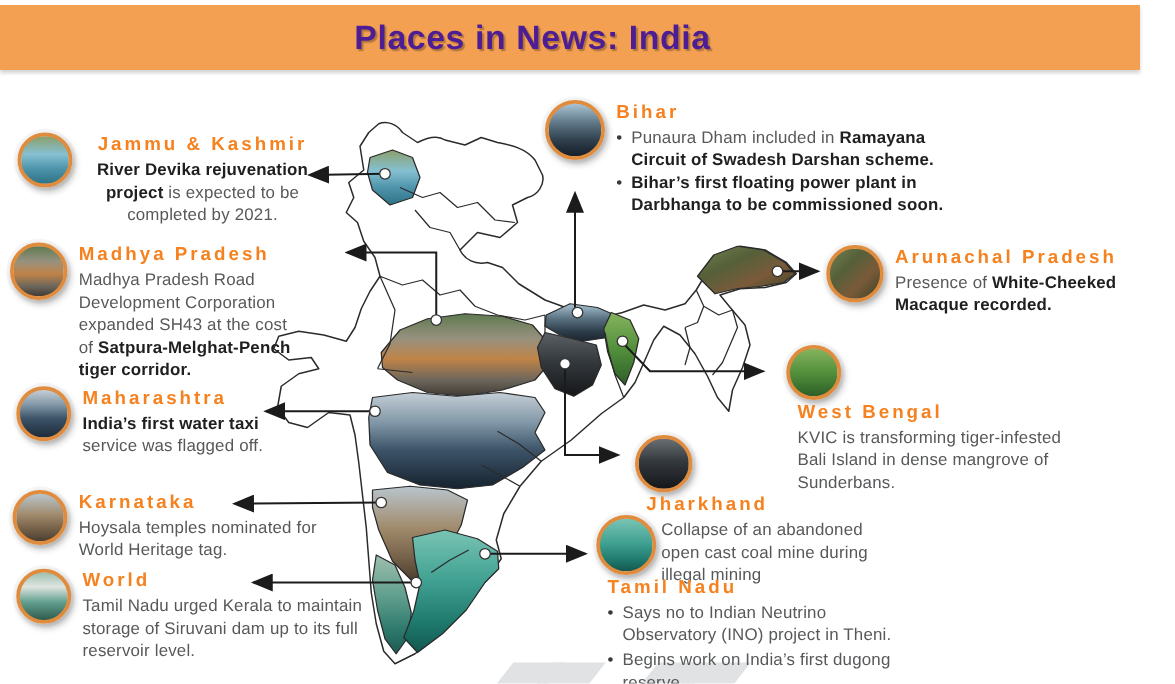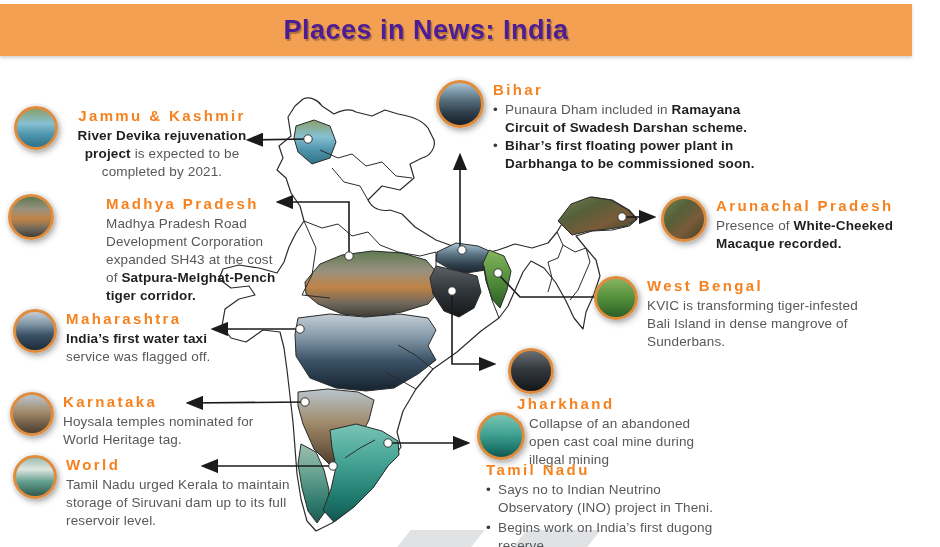--- a/index.html
+++ b/index.html
@@ -183,21 +183,21 @@
   </svg>
 
   <div class="callout" style="left:14px;top:106px;">
     <div class="picon ic-jk" style="width:38px;height:38px;"></div>
     <div class="ctext" style="width:190px;text-align:center;">
       <div class="ctitle">Jammu &amp; Kashmir</div>
       <p class="cbody"><span class="b">River Devika rejuvenation project</span><span> is expected to be completed by 2021.</span></p>
     </div>
   </div>
 
-  <div class="callout" style="left:8px;top:194px;gap:43px;">
+  <div class="callout" style="left:8px;top:194px;">
     <div class="picon ic-mp" style="width:40px;height:40px;"></div>
     <div class="ctext" style="width:182px;">
       <div class="ctitle">Madhya Pradesh</div>
       <p class="cbody"><span>Madhya Pradesh Road Development Corporation expanded SH43 at the cost of </span><span class="b">Satpura-Melghat-Pench tiger corridor.</span></p>
     </div>
   </div>
 
   <div class="callout" style="left:13px;top:309px;">
     <div class="picon ic-mh" style="width:38px;height:38px;"></div>
     <div class="ctext" style="width:172px;">
@@ -232,21 +232,21 @@
   </div>
 
   <div class="callout" style="left:661px;top:196px;">
     <div class="picon ic-ar" style="width:40px;height:40px;"></div>
     <div class="ctext" style="width:200px;">
       <div class="ctitle">Arunachal Pradesh</div>
       <p class="cbody"><span>Presence of </span><span class="b">White-Cheeked Macaque recorded.</span></p>
     </div>
   </div>
 
-  <div class="callout" style="left:594px;top:276px;">
+  <div class="callout" style="left:629px;top:276px;flex-direction:column;">
     <div class="picon ic-wb" style="width:38px;height:38px;"></div>
     <div class="ctext" style="width:226px;">
       <div class="ctitle">West Bengal</div>
       <p class="cbody"><span>KVIC is transforming tiger-infested Bali Island in dense mangrove of Sunderbans.</span></p>
     </div>
   </div>
 
   <div class="callout" style="left:508px;top:348px;flex-direction:column;">
     <div class="picon ic-jh" style="width:40px;height:40px;"></div>
     <div class="ctext" style="width:178px;">

